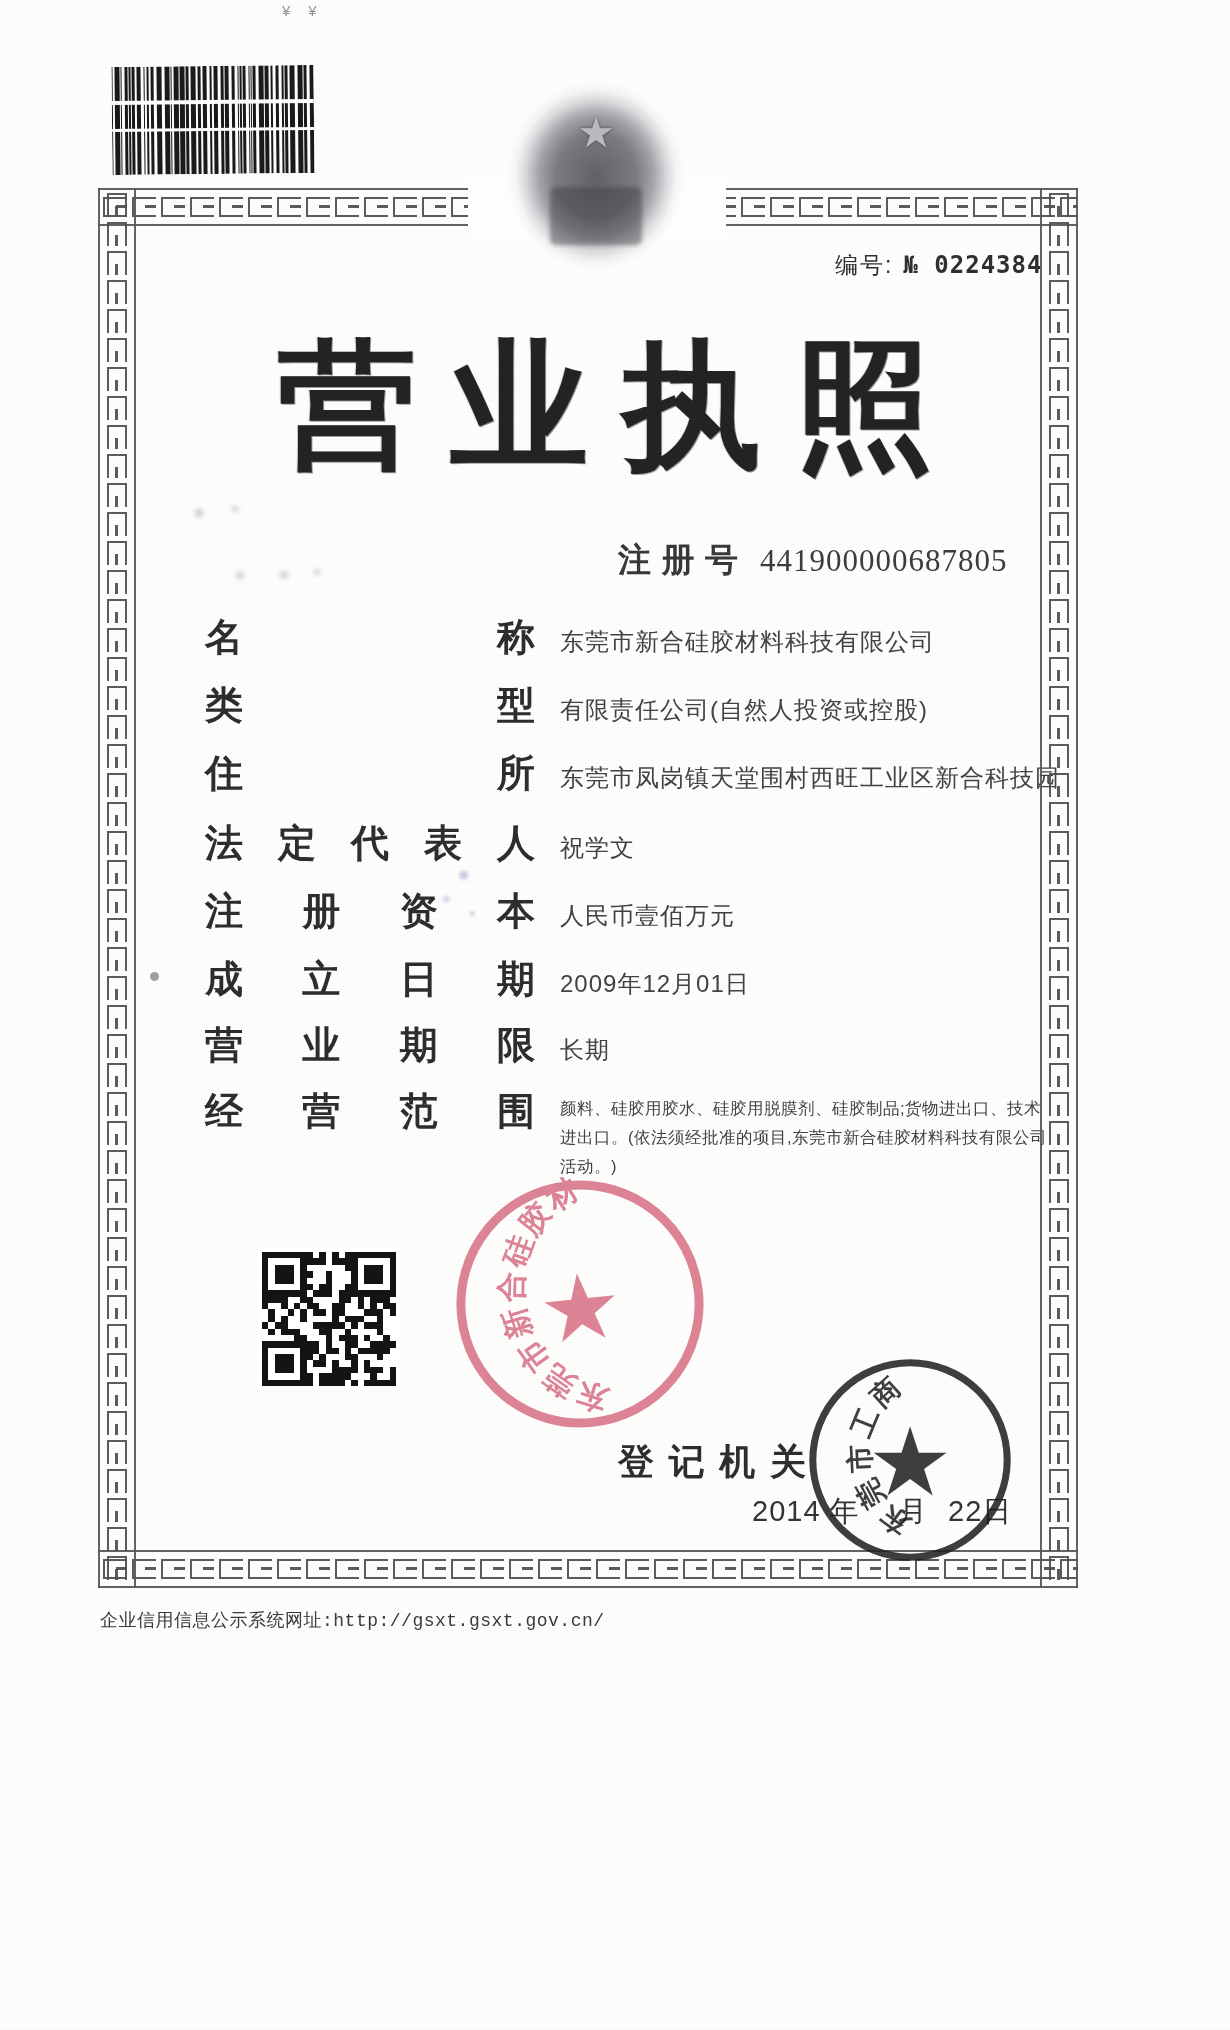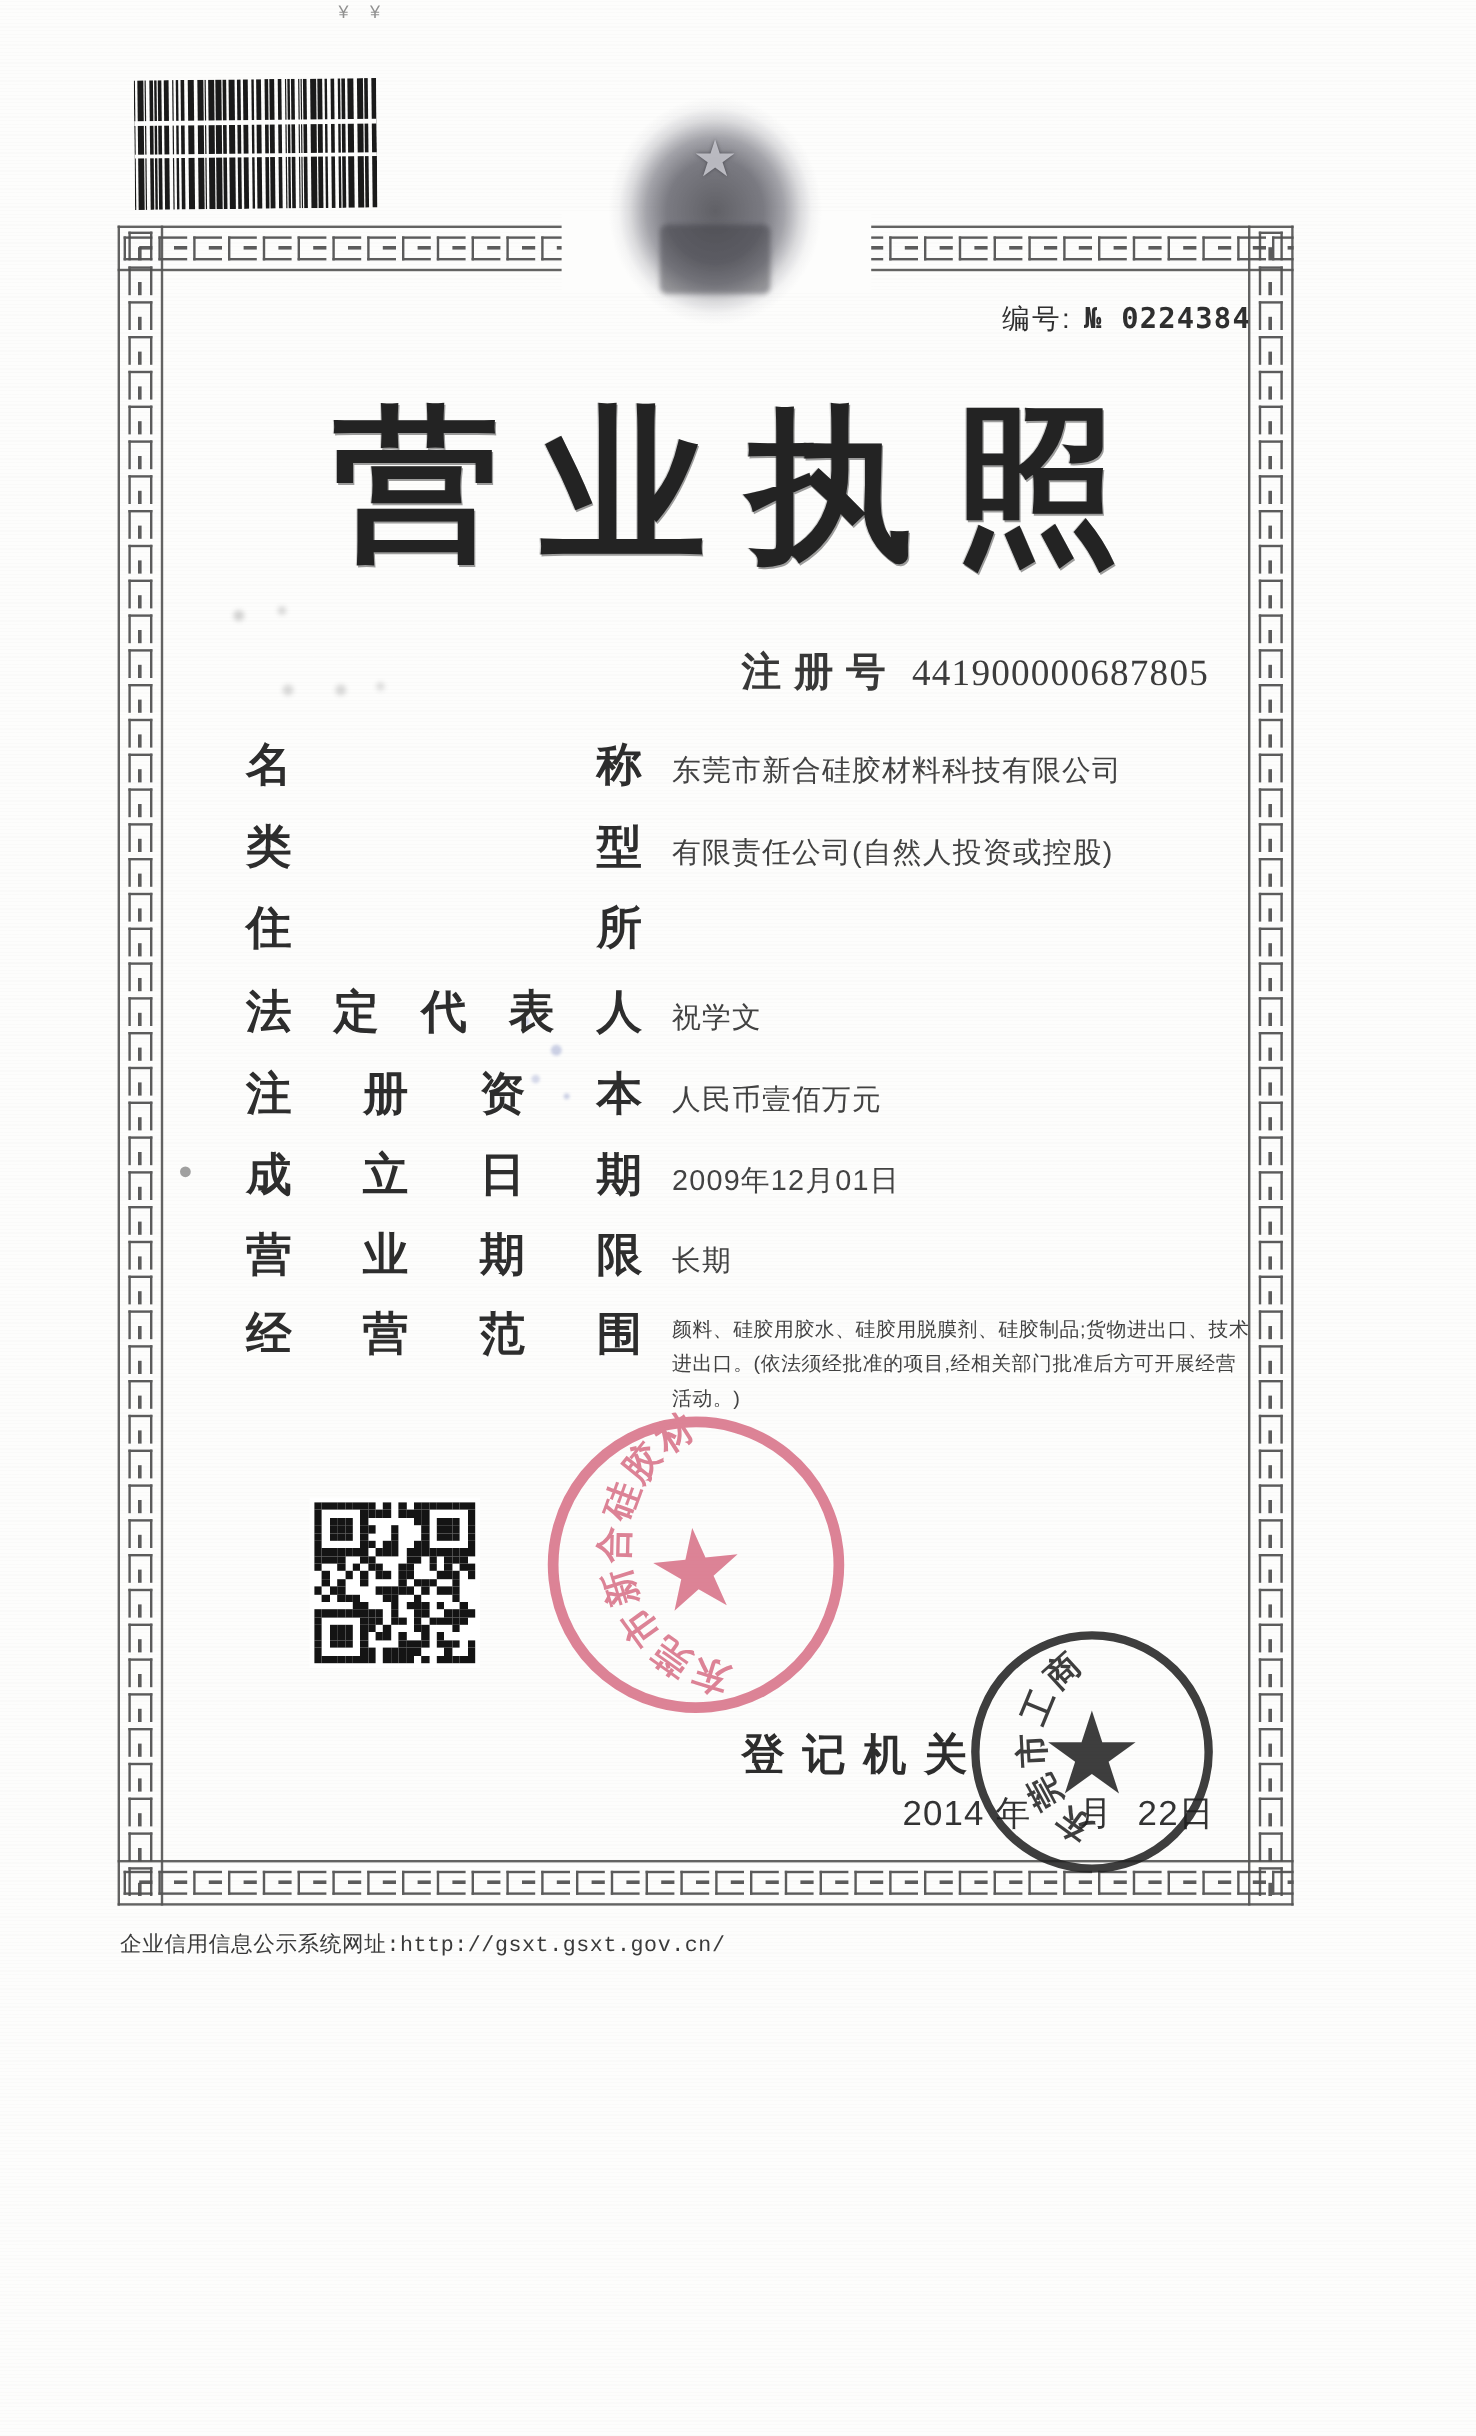--- a/index.html
+++ b/index.html
@@ -365,20 +365,21 @@
         <span>类</span>
         <span>型</span>
       </span>
     <span class="row-value">有限责任公司(自然人投资或控股)</span>
   </div>
   <div class="row" style="top:748px">
     <span class="row-label spread">
         <span>住</span>
         <span>所</span>
       </span>
+    <span class="row-value">东莞市凤岗镇天堂围村西旺工业区新合科技园</span>
   </div>
   <div class="row" style="top:818px">
     <span class="row-label spread">
         <span>法</span>
         <span>定</span>
         <span>代</span>
         <span>表</span>
         <span>人</span>
       </span>
     <span class="row-value">祝学文</span>
@@ -412,21 +413,21 @@
   </div>
   <div class="row row-scope" style="top:1086px">
     <span class="row-label spread">
         <span>经</span>
         <span>营</span>
         <span>范</span>
         <span>围</span>
       </span>
     <span class="row-value">
       <div>颜料、硅胶用胶水、硅胶用脱膜剂、硅胶制品;货物进出口、技术</div>
-      <div>进出口。(依法须经批准的项目,经相关部门批准后方可开展经营</div>
+      <div>进出口。(依法须经批准的项目,东莞市新合硅胶材料科技有限公司</div>
       <div>活动。)</div>
     </span>
   </div>
 
   <div class="qr">
       <i style="background: rgb(20, 20, 20);"></i>
       <i style="background: rgb(20, 20, 20);"></i>
       <i style="background: rgb(20, 20, 20);"></i>
       <i style="background: rgb(20, 20, 20);"></i>
       <i style="background: rgb(20, 20, 20);"></i>

